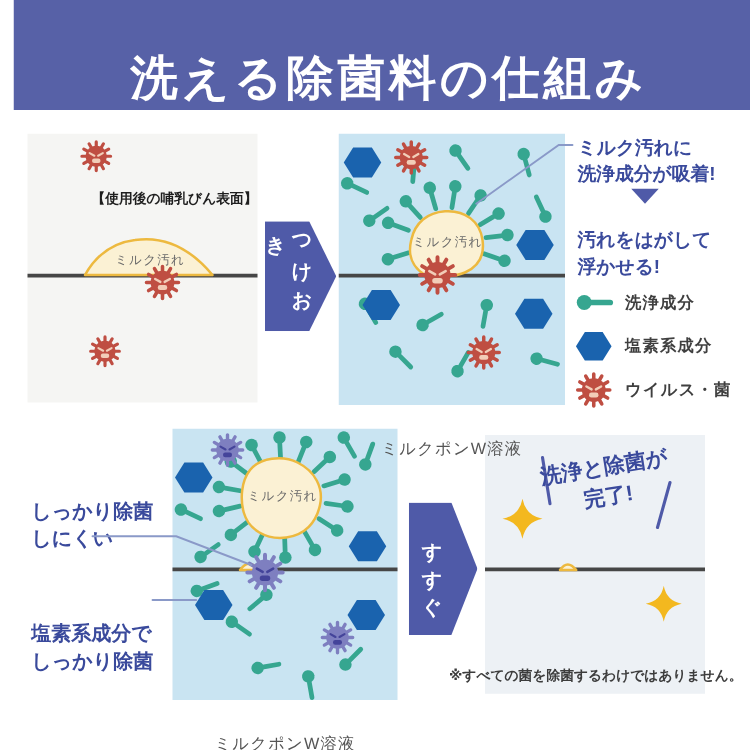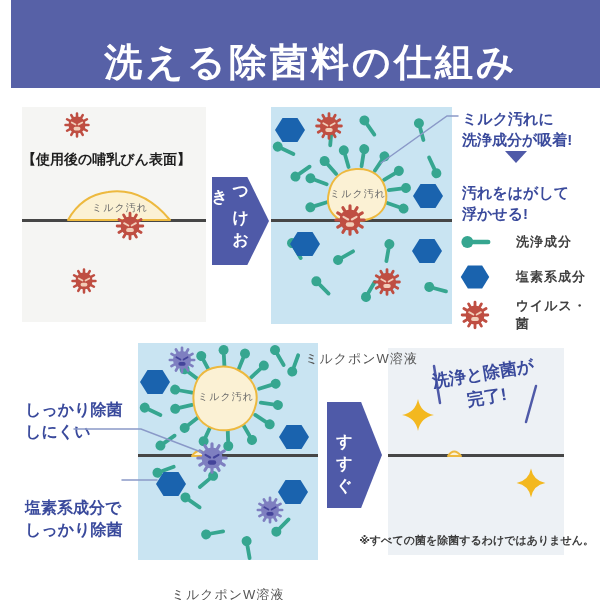--- a/index.html
+++ b/index.html
@@ -29,37 +29,37 @@
   
   #art{left:0;top:0;width:600px;height:600px;z-index:5;pointer-events:none;}
   .pin{fill:#36a690;}
   .hexagon{fill:#1a63ae;}
   .virus-red{--body:#bf4e42;--face:#f2cdb8;}
   .virus-purple{--body:#7e7fc0;--face:#44449a;}
   .sparkle{fill:#f3b81f;}
   .stain{fill:#fbf1d4;stroke:#edb93f;stroke-width:2;stroke-linejoin:round;}
   
   .txt{z-index:6;}
-  #caption1{left:22px;top:151px;width:184px;text-align:left;font-size:14px;font-weight:bold;color:#1e1e1e;}
+  #caption1{left:22px;top:151px;width:184px;text-align:right;font-size:11px;font-weight:bold;color:#1e1e1e;}
   .stain-label{font-size:10px;color:#6a6a6a;text-align:center;letter-spacing:1px;}
   #stainlab1{left:70px;top:201px;width:100px;}
   #stainlab2{left:327px;top:187px;width:62px;}
   #stainlab3{left:195px;top:390px;width:62px;}
   .solution-label{font-size:13px;color:#555555;text-align:center;letter-spacing:1px;margin-top:48px;}
   #sol1{left:271px;top:302px;width:181px;}
   #sol2{left:138px;top:538px;width:180px;}
   .blue-ann{color:#3a4a9c;font-weight:bold;line-height:21px;font-size:15px;}
   #ann-adsorb{left:462px;top:108px;width:132px;}
   #ann-lift{left:462px;top:182px;width:132px;}
   #tri{left:505px;top:151px;width:0;height:0;border-left:11px solid transparent;border-right:11px solid transparent;border-top:12px solid #4f5aa8;z-index:6;}
   .bottom-ann{color:#3a4a9c;font-weight:bold;font-size:16px;line-height:22px;}
   #ann-reattach{left:25px;top:399px;width:120px;}
   #ann-disinfect{left:25px;top:470px;width:120px;margin-top:27px;}
   
-  .legend-row{display:flex;align-items:center;gap:24px;z-index:6;position:absolute;}
+  .legend-row{display:flex;align-items:center;gap:8px;z-index:6;position:absolute;}
   #leg1{left:458px;top:231px;} #leg2{left:458px;top:264px;} #leg3{left:458px;top:297px;}
   .legend-label{font-size:13px;color:#3f3f3f;font-weight:600;letter-spacing:1px;}
   
   #result-text{left:412px;top:362px;width:146px;text-align:center;transform:rotate(-9deg);
     color:#3a4a9c;font-weight:bold;font-size:17px;line-height:24px;z-index:6;}
   #note{right:6px;top:533px;font-size:11px;font-weight:bold;color:#3c3c3c;z-index:6;}
 </style>
 </head>
 <body>
 

